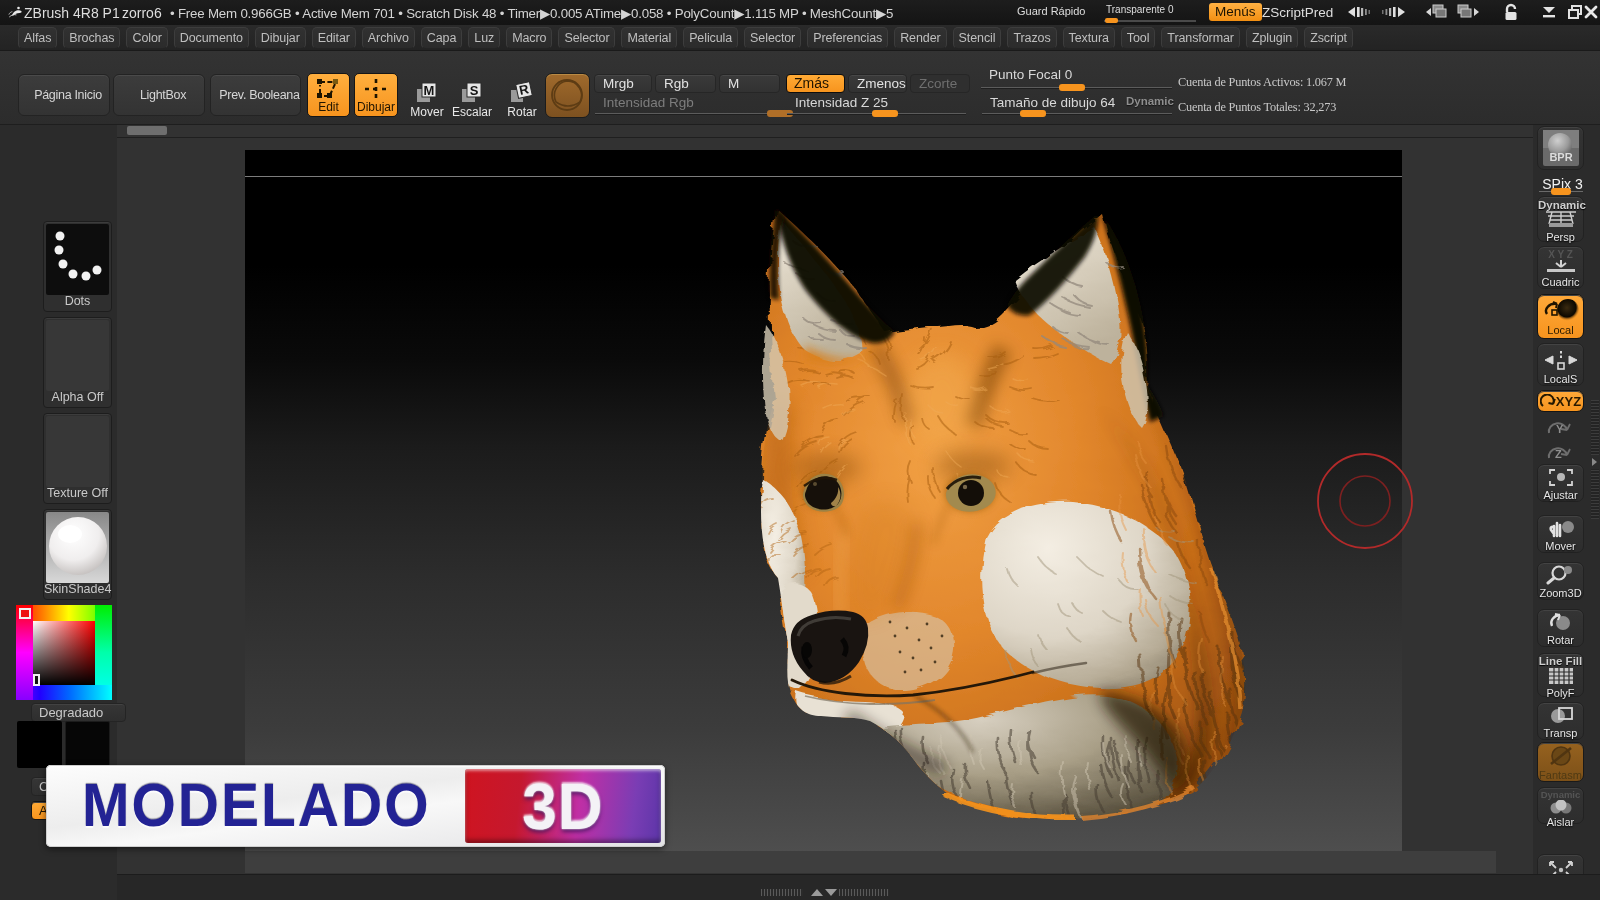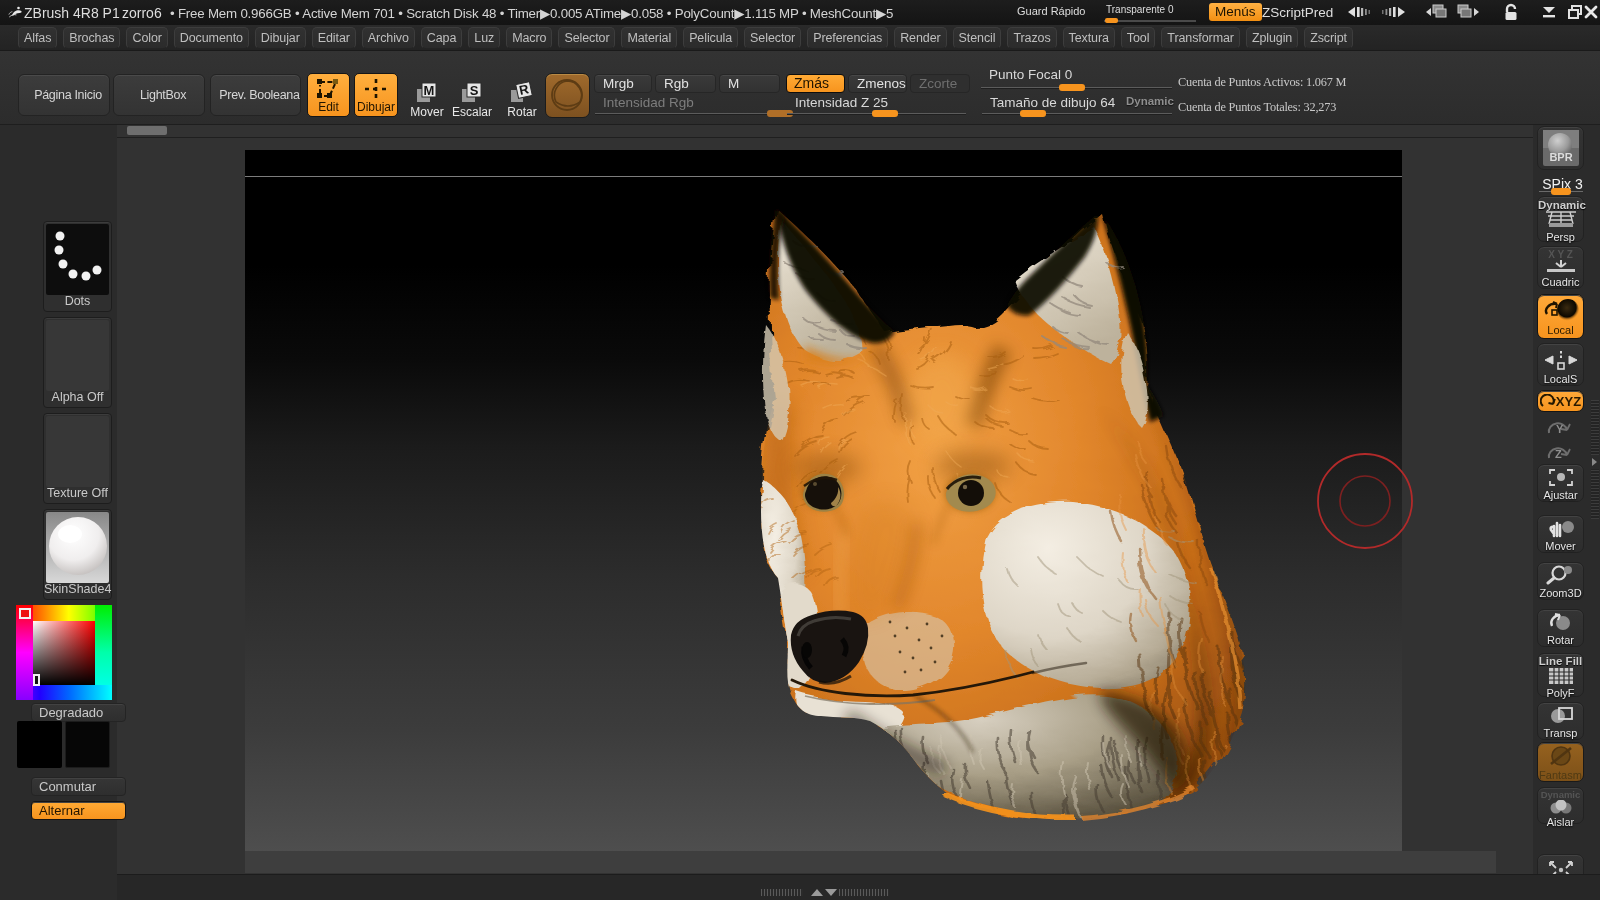--- a/index.html
+++ b/index.html
@@ -823,14 +823,20 @@
       <div class="tri" style="left:64px; top:1px; border-left:6px solid transparent; border-right:6px solid transparent; border-top:7px solid #9a9a9a"></div>
       <div class="abs" style="left:78px; top:1px; width:50px; height:7px; background:repeating-linear-gradient(90deg,#5a5a5a 0 1px,#2a2a2a 1px 3px)"></div>
     </div>
   </div>
 
   <svg id="cursor" width="98" height="98" viewBox="0 0 98 98">
     <circle cx="49" cy="49" r="47" fill="none" stroke="#b22a2a" stroke-width="1.8"></circle>
     <circle cx="49" cy="49" r="25" fill="none" stroke="#7c2020" stroke-width="1.6"></circle>
   </svg>
 
+  <div id="watermark">
+    <span id="wm-text">MODELADO</span>
+    <div id="wm-3d">
+        <span>3D</span>
+      </div>
+  </div>
 
 </div>
 
 </body></html>

